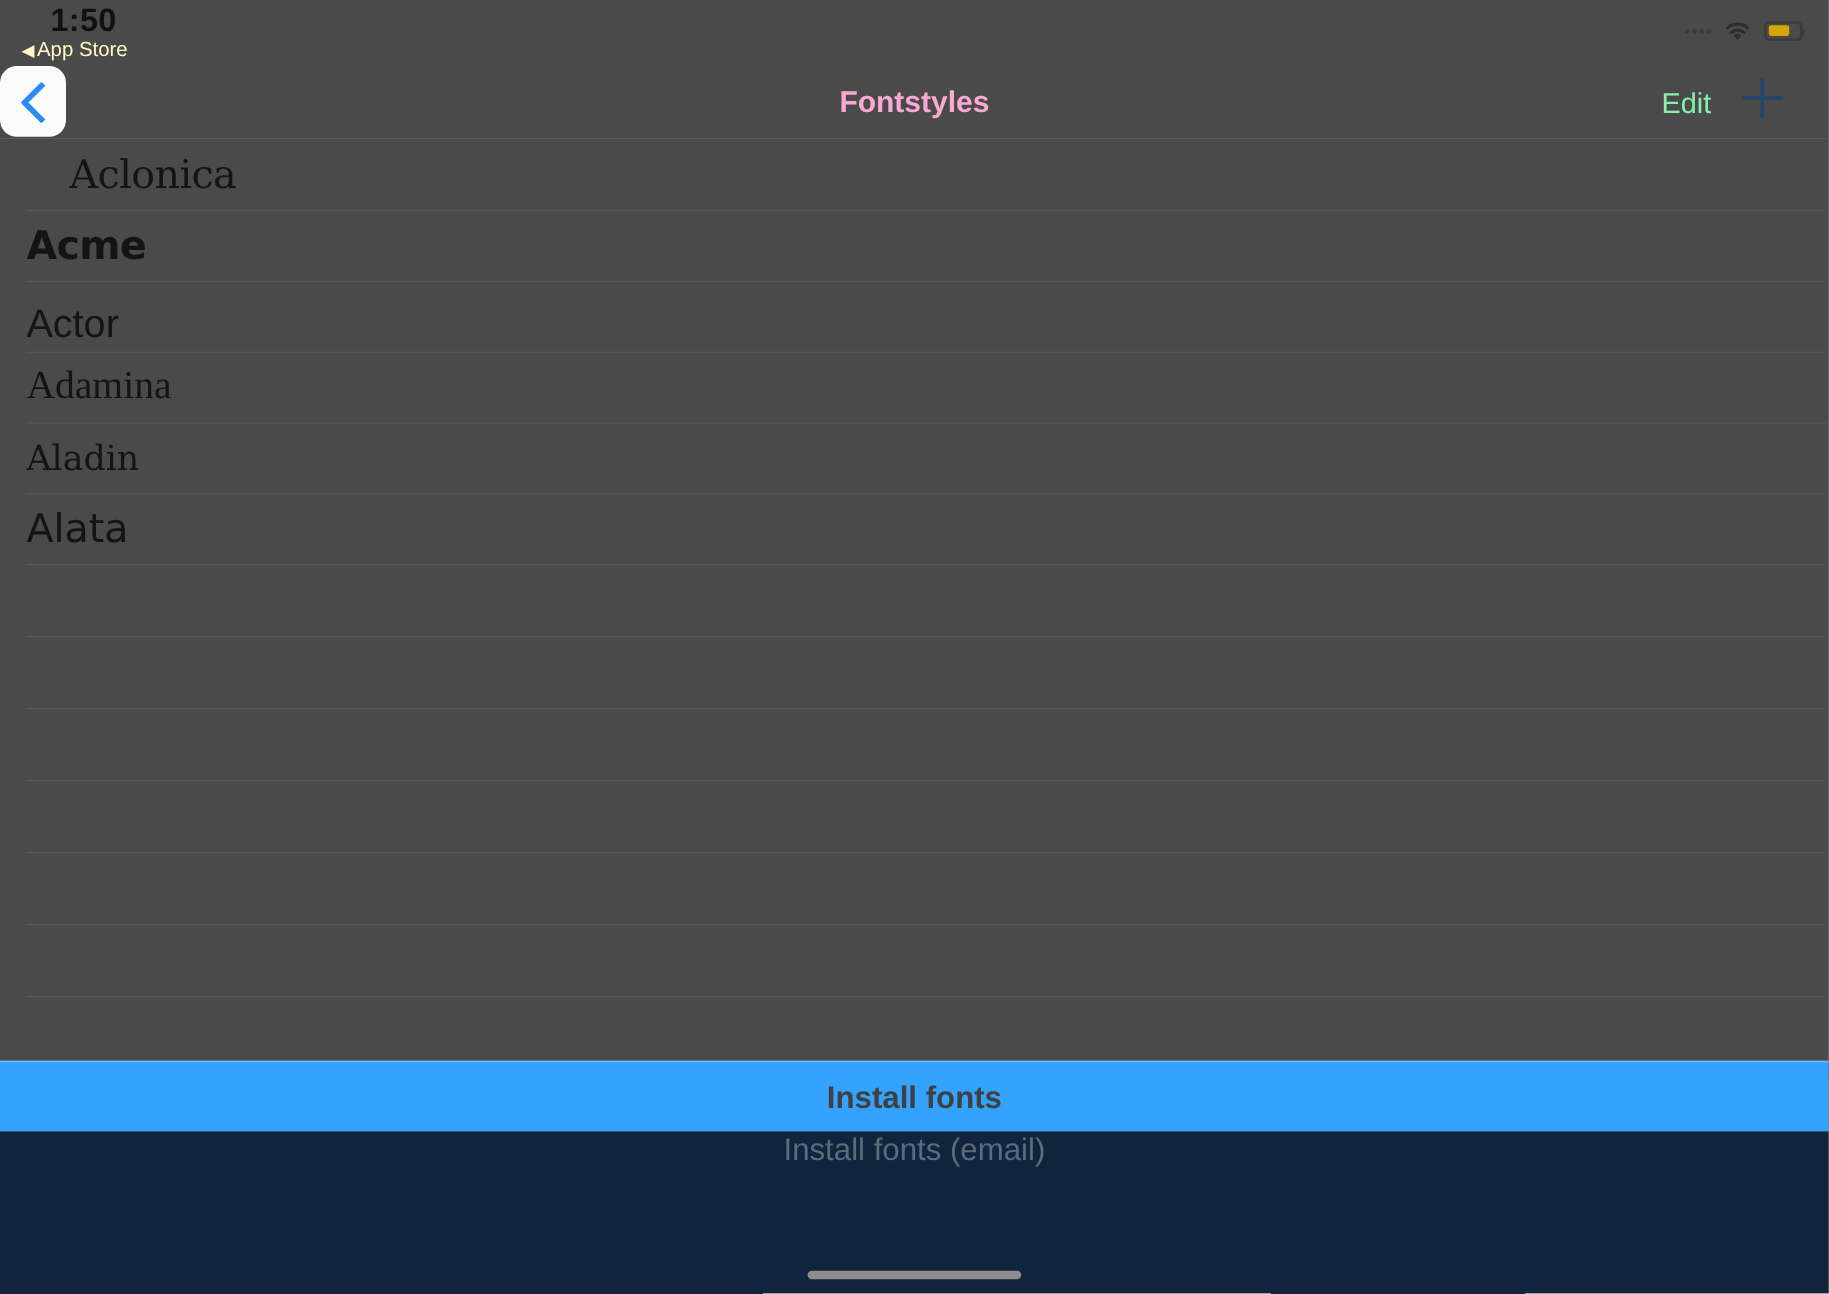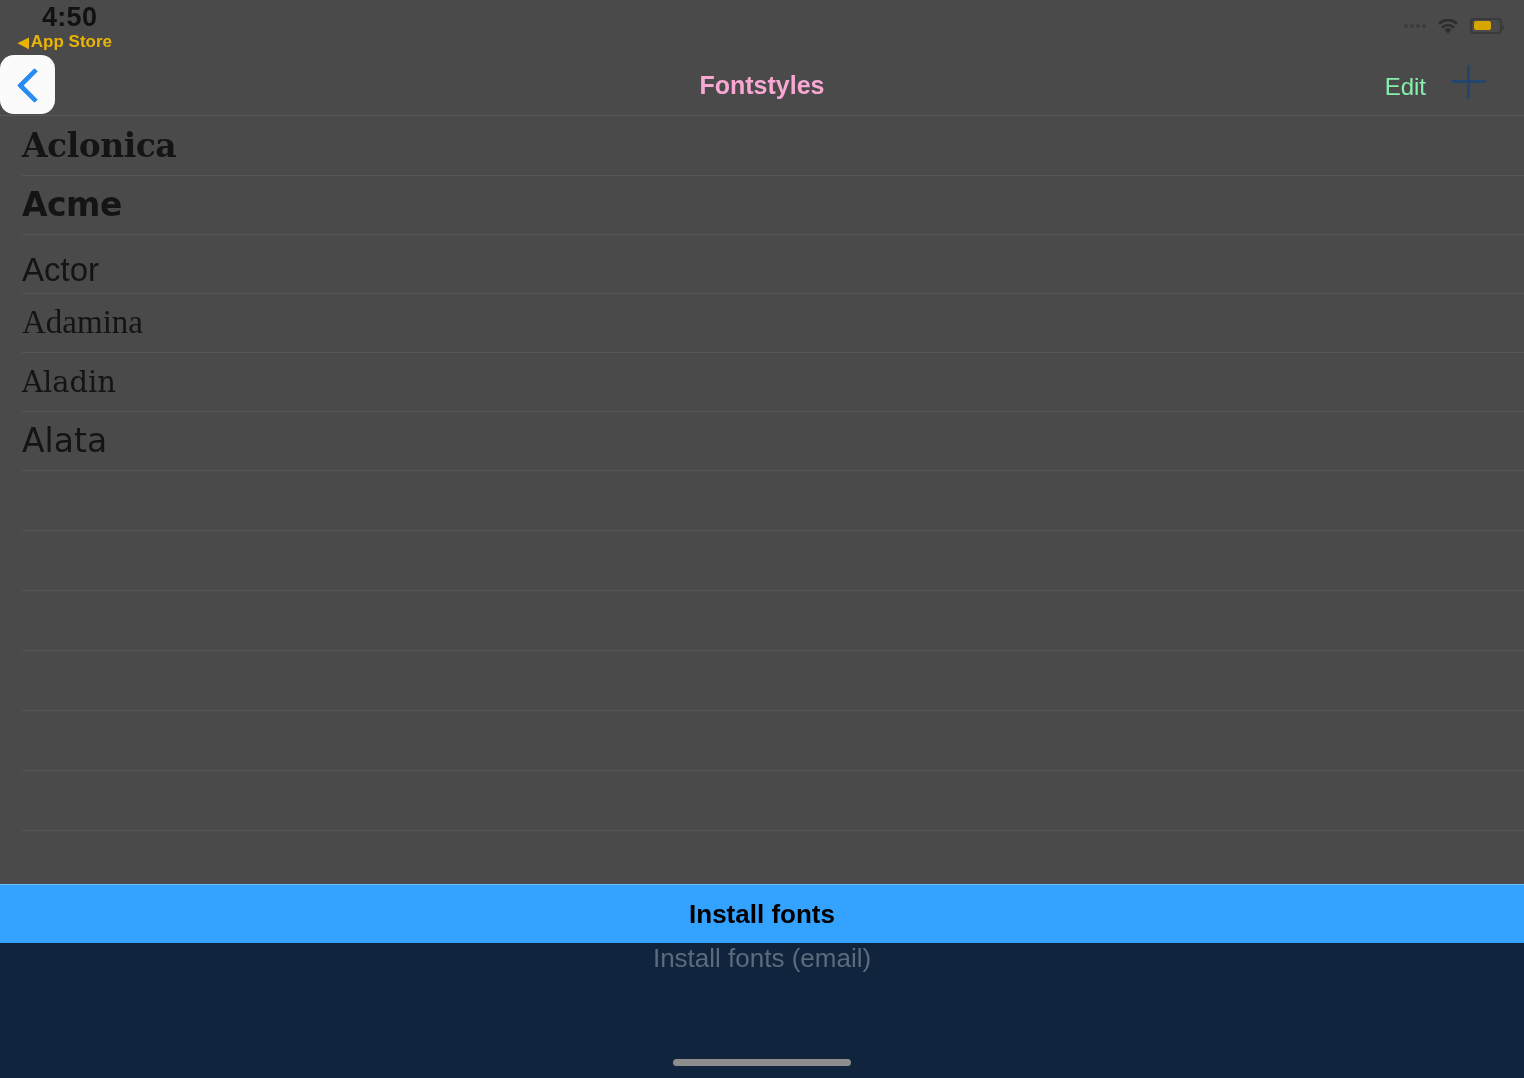--- a/index.html
+++ b/index.html
@@ -45,22 +45,22 @@
     font-size: 27px;
     font-weight: bold;
     color: #111;
     letter-spacing: 0.3px;
   }
   .sb-backapp {
     position: absolute;
     left: 18px;
     top: 32px;
     font-size: 17px;
-    font-weight: bold;
-    color: #eab308;
+    font-weight: normal;
+    color: #fef9c3;
     white-space: nowrap;
   }
   .sb-backapp .tri {
     font-size: 14px;
     margin-right: 2px;
   }
   .sb-right {
     position: absolute;
     right: 22px;
     top: 16px;
@@ -201,21 +201,21 @@
     right: 0;
     top: 0;
     height: 1px;
     background: #565656;
   }
   .font-row span {
     font-size: 33px;
     color: #141414;
     white-space: nowrap;
   }
-  .ff-aclonica { font-family: "DejaVu Serif", serif; font-weight: bold; letter-spacing: -0.5px; }
+  .ff-aclonica { font-family: "DejaVu Serif", serif; font-weight: normal; letter-spacing: -0.5px; margin-left: 36px; }
   .ff-acme     { font-family: "DejaVu Sans", sans-serif; font-weight: bold; letter-spacing: -0.5px; }
   .ff-actor    { font-family: "Liberation Sans", sans-serif; font-weight: normal; margin-top: 12px; }
   .ff-adamina  { font-family: "Liberation Serif", serif; font-weight: normal; }
   .ff-aladin   { font-family: "DejaVu Serif", serif; font-weight: normal; font-size: 29px !important; }
   .ff-alata    { font-family: "DejaVu Sans", sans-serif; font-weight: normal; }
 
   .empty-row {
     position: relative;
     height: 60px;
   }
@@ -236,21 +236,21 @@
     position: absolute;
     left: 0; right: 0;
     bottom: 135px;
     height: 58px;
     background: #33a3ff;
     display: flex;
     align-items: center;
     justify-content: center;
     font-size: 26px;
     font-weight: bold;
-    color: #000000;
+    color: #404040;
     border-top: 1px solid #6ec0ff;
   }
   .install-email {
     position: absolute;
     left: 0; right: 0;
     bottom: 0;
     height: 135px;
     background: #10253d;
     display: flex;
     align-items: flex-start;
@@ -271,21 +271,21 @@
   }
 </style>
 </head>
 <body>
 
 <div class="stage">
 
   <div class="panel panel-1 p1">
 
     <div class="statusbar">
-      <div class="sb-time">4:50</div>
+      <div class="sb-time">1:50</div>
       <div class="sb-backapp">
         <span class="tri">◀</span><span>App Store</span>
       </div>
       <div class="sb-right">
         <span class="sb-dots">
             <i></i>
             <i></i>
             <i></i>
             <i></i>
           </span>

